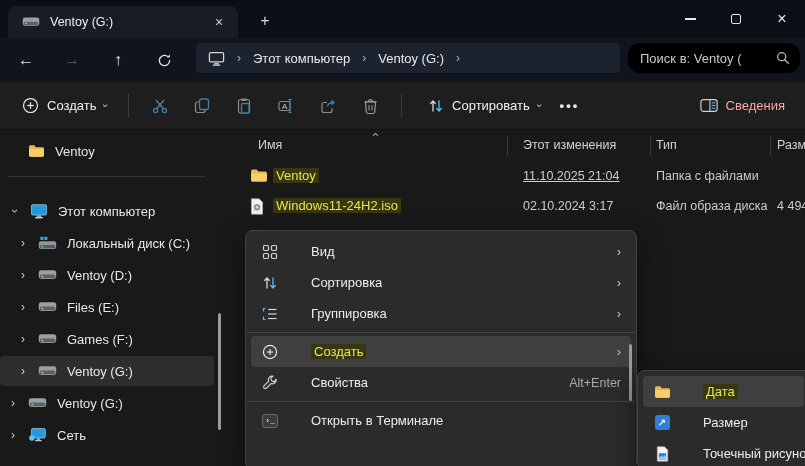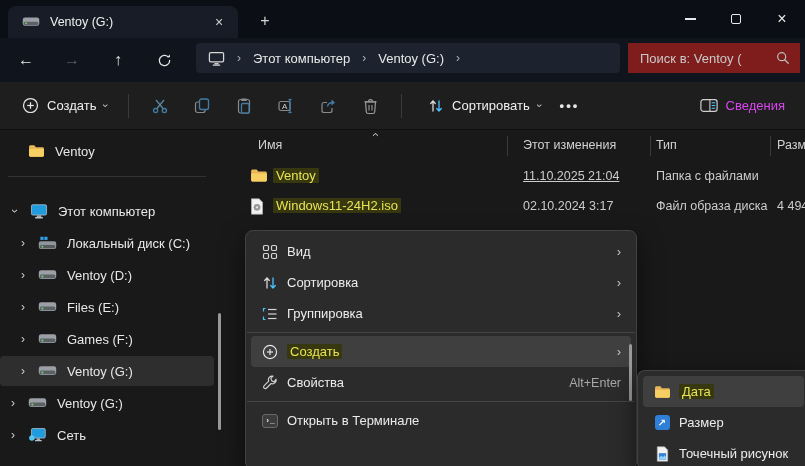--- a/index.html
+++ b/index.html
@@ -26,34 +26,34 @@
 
   .addressbar { position:absolute; left:0; top:38px; width:805px; height:44px; background:#10141c; }
   .navbtns { position:absolute; left:0; top:44px; height:32px; display:flex; align-items:center; }
   .navbtn { width:40px; height:32px; display:flex; align-items:center; justify-content:center;
             font-size:16px; color:#e4e4e4; margin-left:6px; border-radius:4px; }
   .navbtn.disabled { color:#565b63; }
   .breadcrumb { position:absolute; left:196px; top:43px; width:424px; height:30px; background:#1d232e;
                 border-radius:4px; display:flex; align-items:center; padding-left:12px; }
   .crumb-sep { color:#aeb3ba; font-size:12px; margin:0 12px; }
   .crumb { color:#e8e8e8; font-size:13px; white-space:nowrap; }
-  .searchbox { position:absolute; left:628px; top:43px; width:172px; height:30px; background:#7f1d1d;
-               border-radius:0; display:flex; align-items:center; padding:0 10px 0 12px; }
+  .searchbox { position:absolute; left:628px; top:43px; width:172px; height:30px; background:#000000;
+               border-radius:12px; display:flex; align-items:center; padding:0 10px 0 12px; }
   .search-text { flex:1; color:#c9c9c9; font-size:13px; white-space:nowrap; overflow:hidden; }
 
   
   .commandbar { position:absolute; left:0; top:82px; width:805px; height:48px; background:#1e1e1e;
                 border-bottom:1px solid #111; display:flex; align-items:center; }
   .cmd-create { display:flex; align-items:center; gap:8px; margin-left:12px; padding:5px 10px; border-radius:4px; color:#f0f0f0; }
   .vsep { width:1px; height:24px; background:#3a3a3a; margin:0 10px; }
   .cmd-ico { width:42px; height:34px; display:flex; align-items:center; justify-content:center; border-radius:4px; }
   .cmd-sort { display:flex; align-items:center; gap:8px; padding:5px 8px; margin-left:8px; border-radius:4px; color:#f0f0f0; }
   .cmd-more { width:40px; height:34px; display:flex; align-items:center; justify-content:center;
               color:#e6e6e6; letter-spacing:2px; font-size:13px; font-weight:bold; }
-  .cmd-details { position:absolute; right:12px; display:flex; align-items:center; gap:8px; padding:5px 8px; border-radius:4px; color:#d946ef; }
+  .cmd-details { position:absolute; right:12px; display:flex; align-items:center; gap:8px; padding:5px 8px; border-radius:4px; color:#fca5a5; }
   .chev { display:inline-block; color:#c0c0c0; font-size:13px; line-height:1; }
   .chev.down { transform:rotate(90deg); }
   .chev.up { transform:rotate(-90deg); }
   .chev.small { font-size:11px; }
 
   
   .sidebar { position:absolute; left:0; top:130px; width:228px; height:336px; background:#191919; }
   .side-row { position:absolute; left:0; width:214px; height:30px; display:flex; align-items:center; border-radius:4px; }
   .side-row .chev { width:14px; text-align:center; color:#cfcfcf; font-size:12px; }
   .side-label { margin-left:10px; white-space:nowrap; font-size:13px; color:#e8e8e8; }
@@ -68,21 +68,21 @@
   .sort-caret { position:absolute; top:-2px; color:#bdbdbd; }
   .frow { position:absolute; left:0; width:572px; height:30px; }
   .frow .f-ico { position:absolute; left:17px; top:6px; }
   .f-name { position:absolute; left:40px; top:6px; }
   .hl { color:#e8e455; background:#383810; padding:0 3px; border-radius:1px; white-space:nowrap; }
   .f-cell { position:absolute; top:7px; font-size:12.5px; color:#cccccc; white-space:nowrap; }
 
   
   .menu { position:absolute; background:#2b2b2b; border:1px solid #424242; border-radius:8px;
           box-shadow:0 10px 24px rgba(0,0,0,.55); padding:5px 0; z-index:5; }
-  .menu-row { height:31px; margin:0 5px; padding:0 10px; display:flex; align-items:center; gap:8px; border-radius:4px; }
+  .menu-row { height:31px; margin:0 5px; padding:0 10px; display:flex; align-items:center; gap:32px; border-radius:4px; }
   .menu-row.hover { background:#3f3f3f; }
   .menu-ico { width:18px; display:flex; justify-content:center; flex:none; }
   .menu-label { flex:1; font-size:13px; color:#ececec; white-space:nowrap; }
   .menu-right { color:#a8a8a8; font-size:12.5px; }
   .menu-sep { height:1px; background:#454545; margin:3px 1px; }
   #context-menu { left:245px; top:230px; width:392px; height:240px; }
   #new-submenu { left:637px; top:370px; width:172px; height:100px; border-radius:8px 0 0 8px; border-right:none; }
   .term-ico { width:16px; height:14px; background:#3c3c3c; border:1px solid #6a6a6a; border-radius:3px;
               color:#f0f0f0; font-size:8px; font-weight:bold; display:flex; align-items:center;
               justify-content:center; font-family:"Liberation Mono","DejaVu Sans Mono",monospace; }

